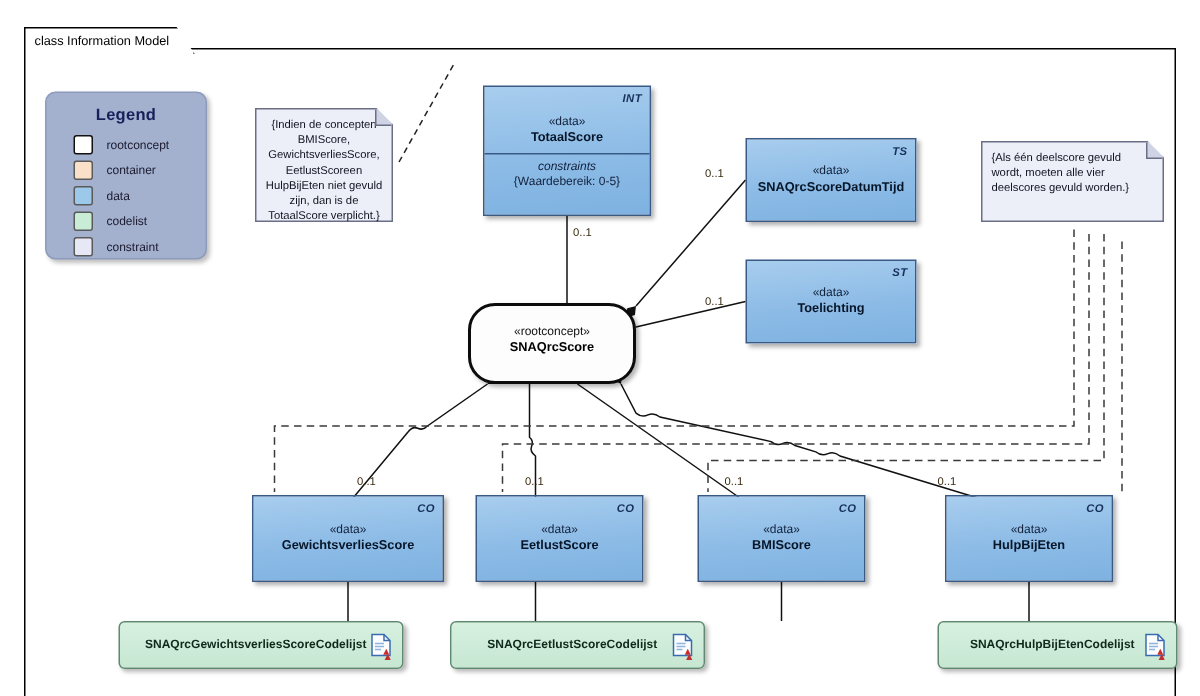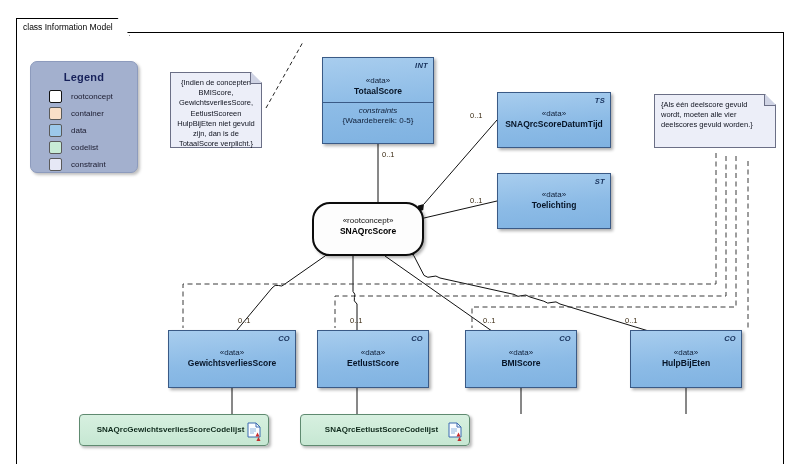--- a/index.html
+++ b/index.html
@@ -288,14 +288,26 @@
         <path d="M1,1 H9 L13,5 V15 H1 Z" fill="#fbfdff" stroke="#3a6bb0" stroke-width="1"></path>
         <path d="M9,1 V5 H13" fill="none" stroke="#3a6bb0" stroke-width="1"></path>
         <path d="M3,7 H9 M3,9 H9 M3,11 H7" stroke="#8fb4dd" stroke-width="1"></path>
         <path d="M8.5,14.5 L10.5,10.5 L12.5,14.5 Z" fill="#cc2b2b"></path>
       </svg>
     </div>
     <div class="cl-mark">▲</div>
   </div>
 
 
+  <div class="node codelist" style="left:625px;top:398px;width:160px;height:32px;">
+    <div class="cl-name">SNAQrcHulpBijEtenCodelijst</div>
+    <div class="doc-icon">
+      <svg width="14" height="16" viewBox="0 0 14 16">
+        <path d="M1,1 H9 L13,5 V15 H1 Z" fill="#fbfdff" stroke="#3a6bb0" stroke-width="1"></path>
+        <path d="M9,1 V5 H13" fill="none" stroke="#3a6bb0" stroke-width="1"></path>
+        <path d="M3,7 H9 M3,9 H9 M3,11 H7" stroke="#8fb4dd" stroke-width="1"></path>
+        <path d="M8.5,14.5 L10.5,10.5 L12.5,14.5 Z" fill="#cc2b2b"></path>
+      </svg>
+    </div>
+    <div class="cl-mark">▲</div>
+  </div>
 
 </div>
 
 </body></html>

